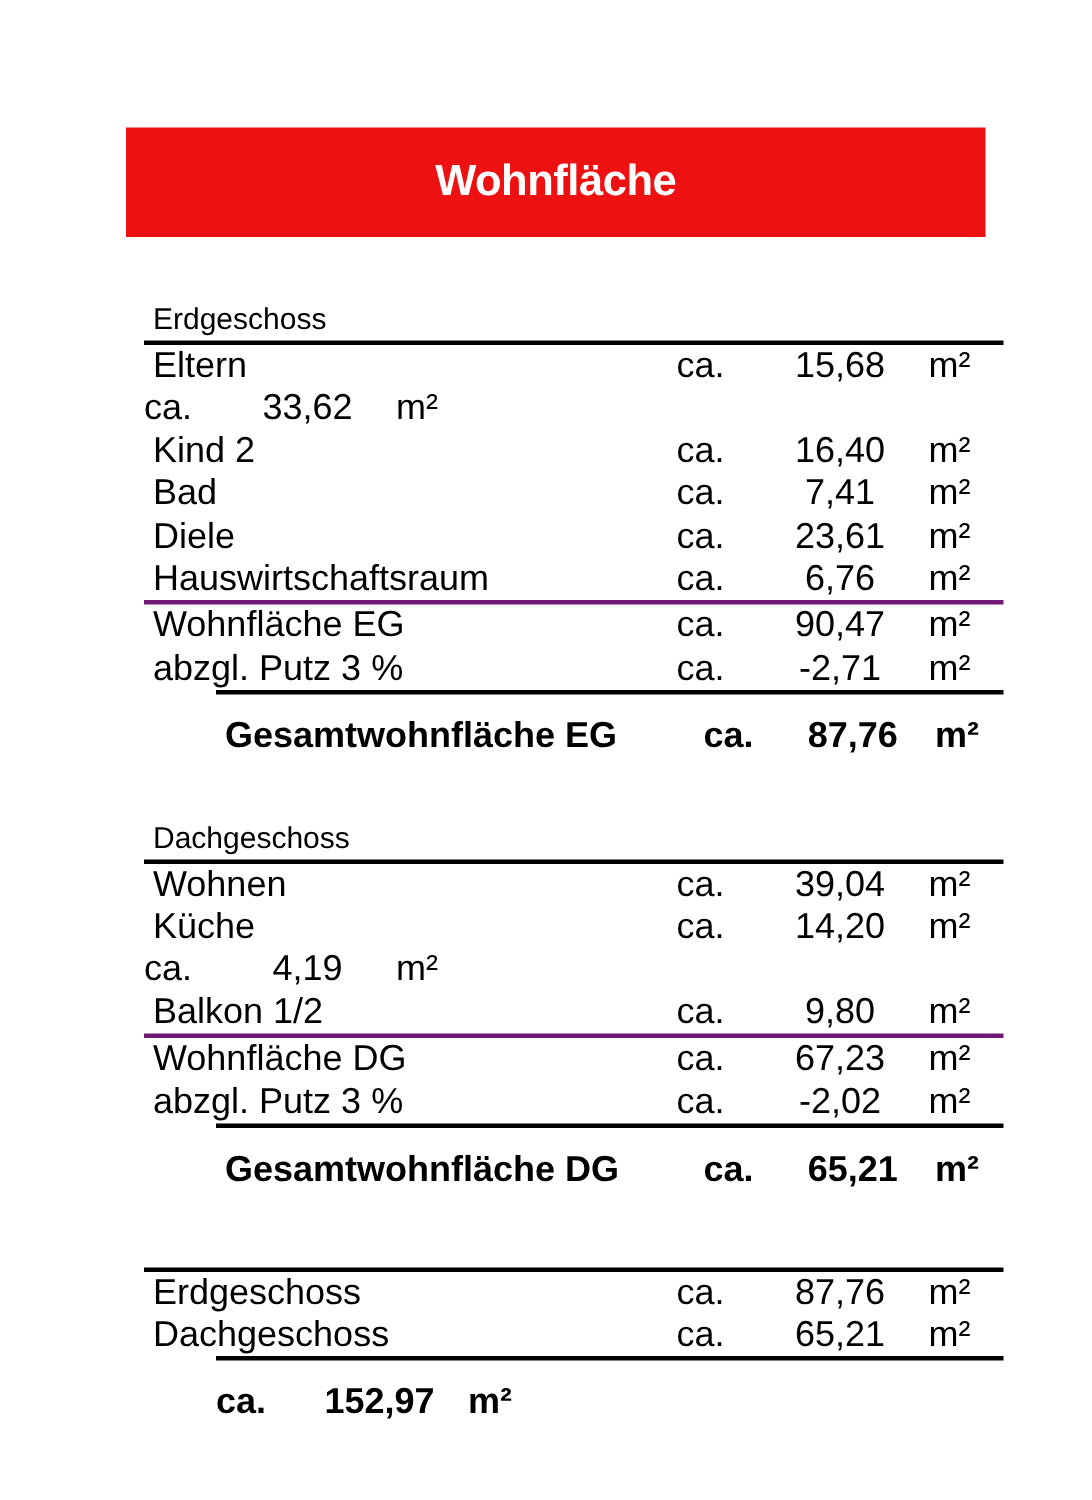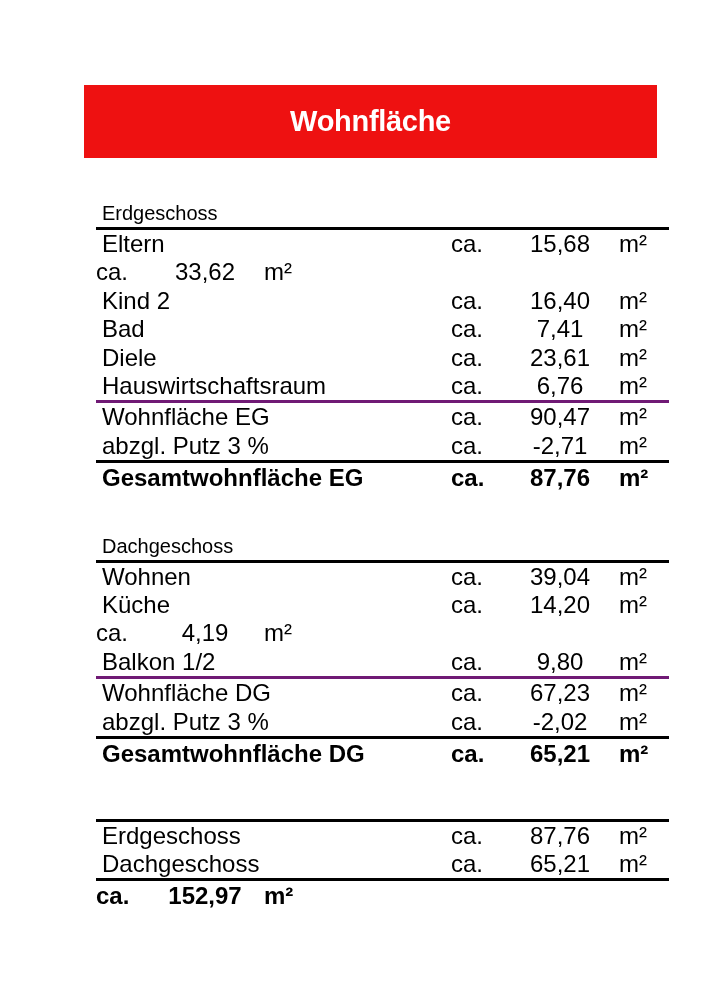--- a/index.html
+++ b/index.html
@@ -44,21 +44,21 @@
     display: flex;
     font-size: 24px;
     line-height: 28.4px;
     white-space: nowrap;
   }
   .c-label { width: 355px; padding-left: 6px; }
   .c-ca    { width: 60px; }
   .c-val   { width: 98px; text-align: center; }
   .c-unit  { width: 60px; padding-left: 10px; }
   .sec-sub   { border-top: 3px solid #701a75; }
-  .sec-total { border-top: 3px solid #000000; font-weight: bold; padding-top: 1px; }
+  .sec-total { border-top: 3px solid #000000; font-weight: bold; padding-top: 14px; margin-left: 48px; }
 </style>
 </head>
 <body>
 
 <div class="page">
   <div class="banner" style="background: rgb(238, 17, 17); color: rgb(255, 255, 255);">
     <span class="banner-title">Wohnfläche</span>
   </div>
   <div class="sections">
       <div class="section">

